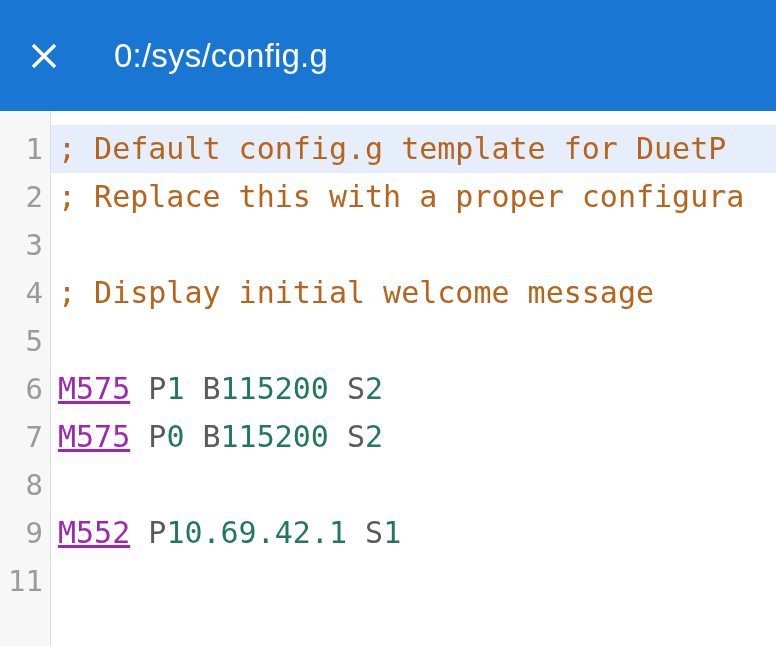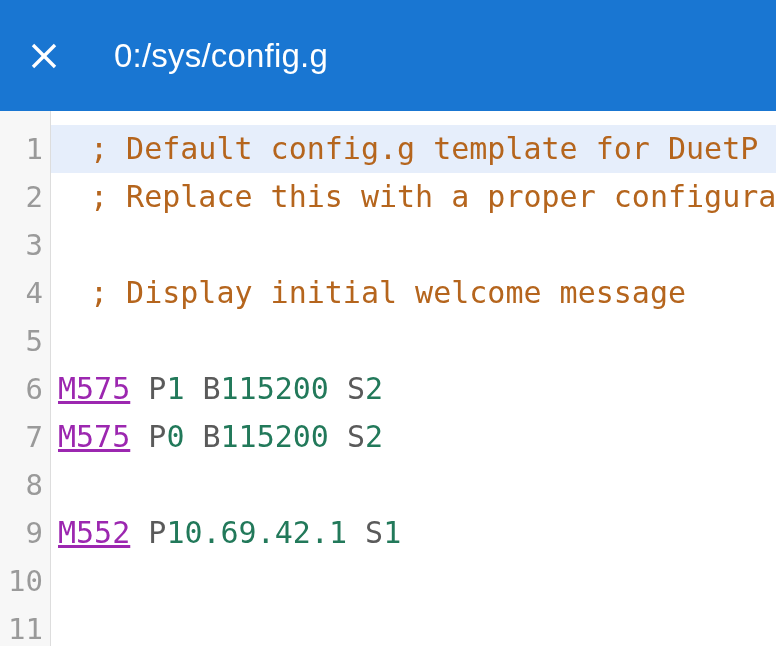--- a/index.html
+++ b/index.html
@@ -112,21 +112,21 @@
     user-select: none;
   }
   .content {
     flex: 1 1 auto;
     padding-left: 7px;
     overflow: hidden;
     white-space: pre;
   }
 
   
-  .tok-comment { color: #b5651d; margin-left: 32px; }
+  .tok-comment { color: #b5651d; }
   .tok-code    { color: #9c27b0; text-decoration: underline; }
   .tok-param   { color: #5a5a5a; }
   .tok-num     { color: #22795a; }
   .tok-plain   { color: #333333; }
 </style>
 </head>
 <body>
 
 <div class="window">
 
@@ -145,18 +145,17 @@
     <div class="code-lines" id="code-lines">
         <div class="code-line active"><div class="gutter">1</div><div class="content"><span class="tok-comment">; Default config.g template for DuetP</span></div></div>
         <div class="code-line"><div class="gutter">2</div><div class="content"><span class="tok-comment">; Replace this with a proper configura</span></div></div>
         <div class="code-line"><div class="gutter">3</div><div class="content"></div></div>
         <div class="code-line"><div class="gutter">4</div><div class="content"><span class="tok-comment">; Display initial welcome message</span></div></div>
         <div class="code-line"><div class="gutter">5</div><div class="content"></div></div>
         <div class="code-line"><div class="gutter">6</div><div class="content"><span class="tok-code">M575</span><span class="tok-plain"> </span><span class="tok-param">P</span><span class="tok-num">1</span><span class="tok-plain"> </span><span class="tok-param">B</span><span class="tok-num">115200</span><span class="tok-plain"> </span><span class="tok-param">S</span><span class="tok-num">2</span></div></div>
         <div class="code-line"><div class="gutter">7</div><div class="content"><span class="tok-code">M575</span><span class="tok-plain"> </span><span class="tok-param">P</span><span class="tok-num">0</span><span class="tok-plain"> </span><span class="tok-param">B</span><span class="tok-num">115200</span><span class="tok-plain"> </span><span class="tok-param">S</span><span class="tok-num">2</span></div></div>
         <div class="code-line"><div class="gutter">8</div><div class="content"></div></div>
         <div class="code-line"><div class="gutter">9</div><div class="content"><span class="tok-code">M552</span><span class="tok-plain"> </span><span class="tok-param">P</span><span class="tok-num">10.69.42.1</span><span class="tok-plain"> </span><span class="tok-param">S</span><span class="tok-num">1</span></div></div>
-        <div class="code-line"><div class="gutter">10</div><div class="content"></div></div>
         <div class="code-line"><div class="gutter">11</div><div class="content"></div></div>
       </div>
   </div>
 
 </div>
 
 </body></html>

